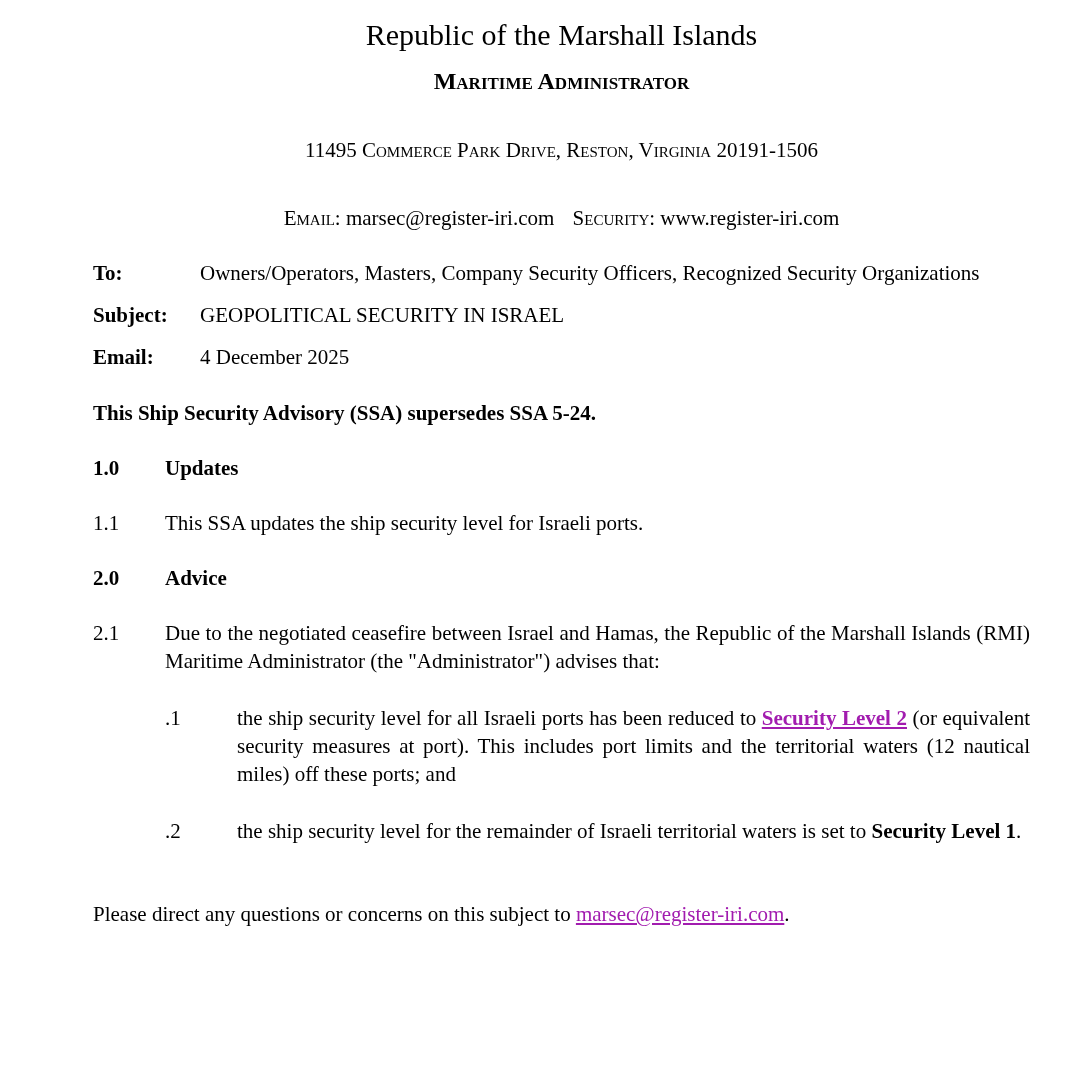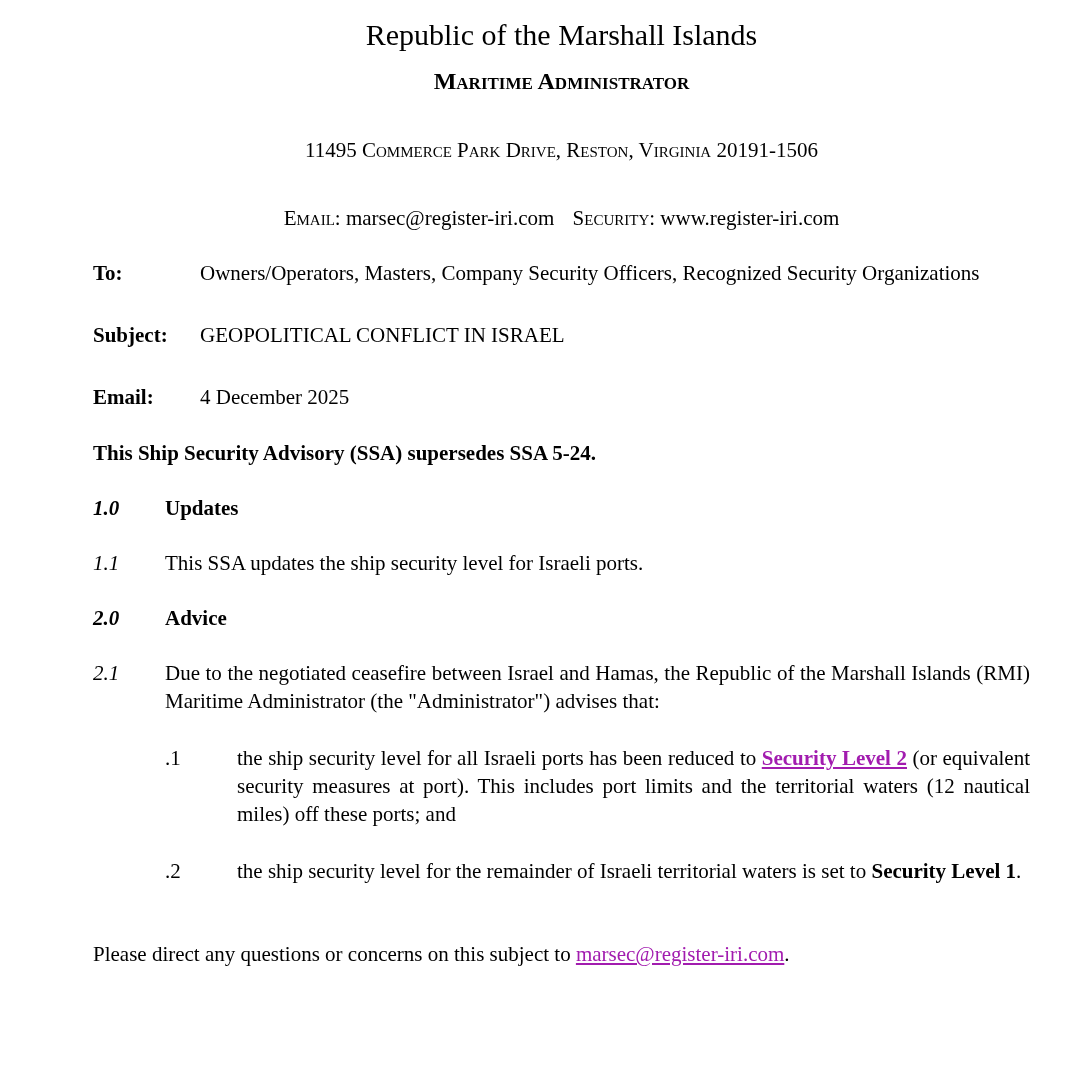--- a/index.html
+++ b/index.html
@@ -44,29 +44,29 @@
   .sc { font-variant: small-caps; }
   .gap { margin-left: 13px; }
   .advisory-no {
     margin-top: 25px;
     text-align: center;
     font-weight: bold;
   }
 
   
   .meta { margin-top: 27px; }
-  .meta-row { display: flex; margin-top: 34px; }
+  .meta-row { display: flex; margin-top: 14px; }
   .meta-row:first-child { margin-top: 0; justify-content: flex-end; }
   .meta-label { width: 107px; flex: none; font-weight: bold; }
   .meta-value { flex: 1; font-weight: normal; text-align: justify; }
 
   
   .intro { margin-top: 28px; font-weight: bold; }
   .sec-row { display: flex; margin-top: 27px; }
-  .sec-num { width: 72px; flex: none; font-style: italic; }
+  .sec-num { width: 72px; flex: none; }
   .sec-body { flex: 1; text-align: justify; }
   .bold { font-weight: bold; }
   .sub-row { display: flex; margin-left: 72px; margin-top: 29px; }
   .sub-num { width: 72px; flex: none; }
   .sub-body { flex: 1; text-align: justify; }
 
   a.doc-link {
     color: #a21caf;
     text-decoration: underline;
   }
@@ -96,21 +96,21 @@
 
     </header>
 
     <div class="meta">
       <div class="meta-row">
         <span class="meta-label">To:</span>
         <span class="meta-value">Owners/Operators, Masters, Company Security Officers, Recognized Security Organizations</span>
       </div>
       <div class="meta-row">
         <span class="meta-label">Subject:</span>
-        <span class="meta-value">GEOPOLITICAL CONFLICT IN ISRAEL</span>
+        <span class="meta-value">GEOPOLITICAL SECURITY IN ISRAEL</span>
       </div>
       <div class="meta-row">
         <span class="meta-label">Email:</span>
         <span class="meta-value">4 December 2025</span>
       </div>
     </div>
 
     <p class="intro">This Ship Security Advisory (SSA) supersedes SSA 5-24.</p>
 
     <div class="sec-row">

